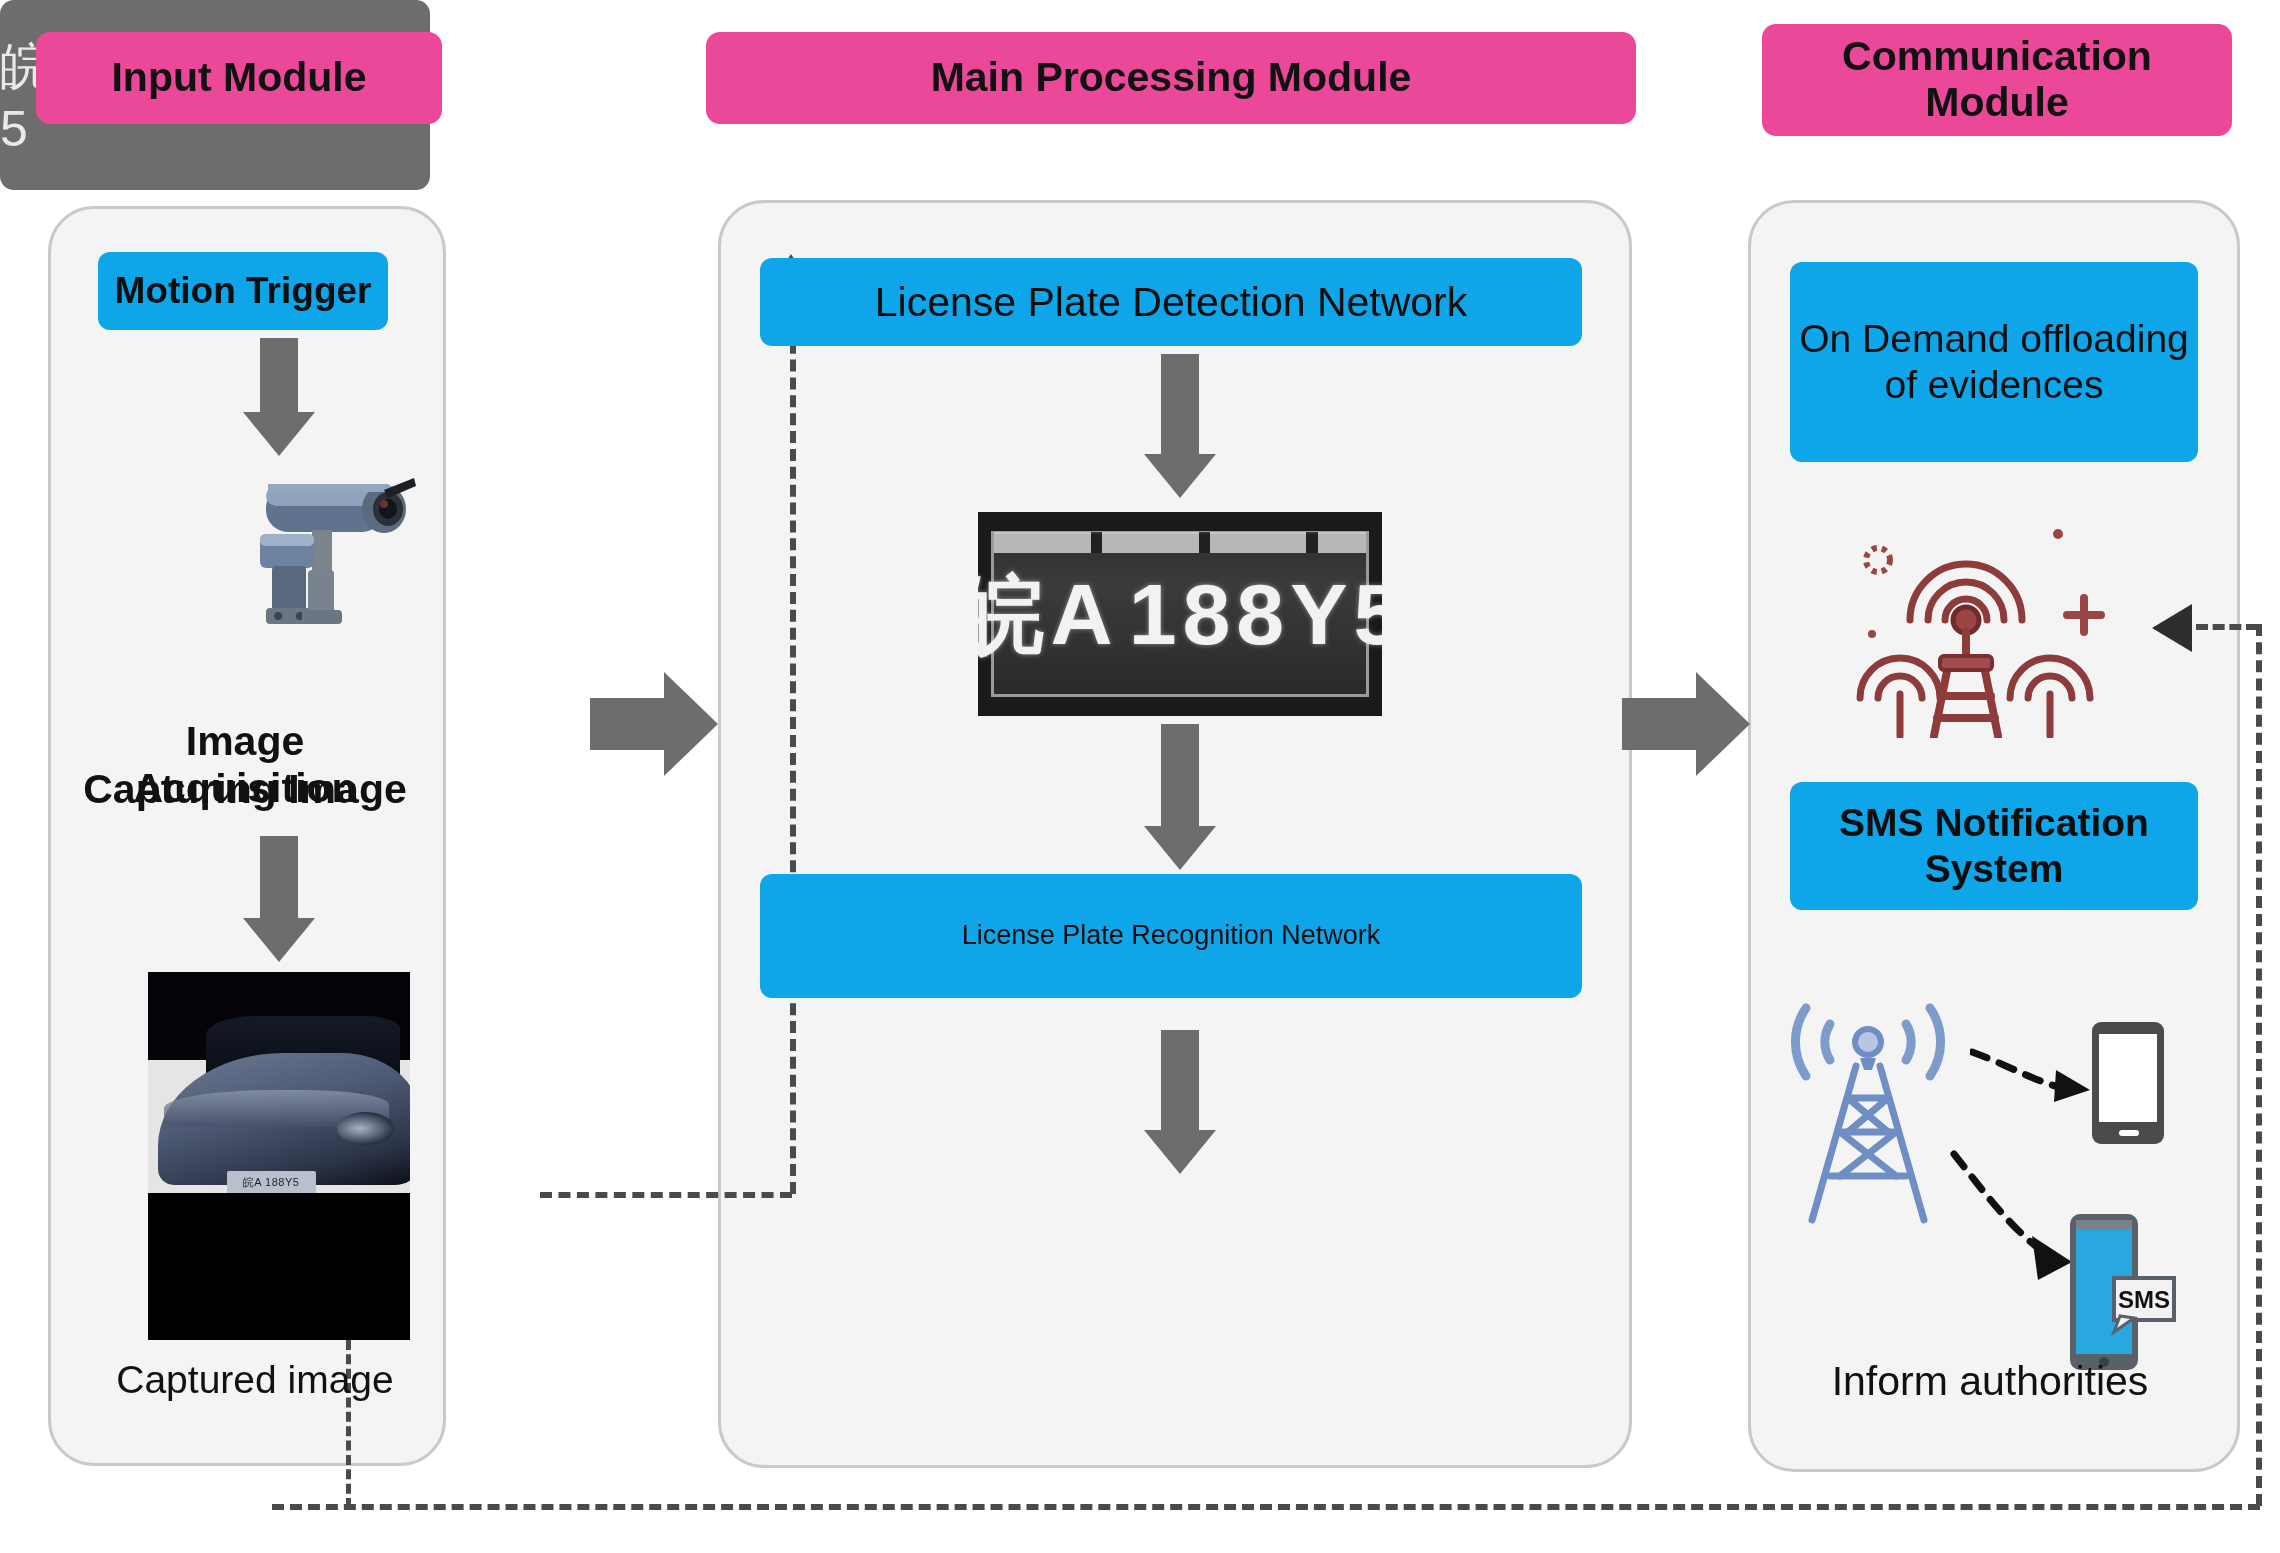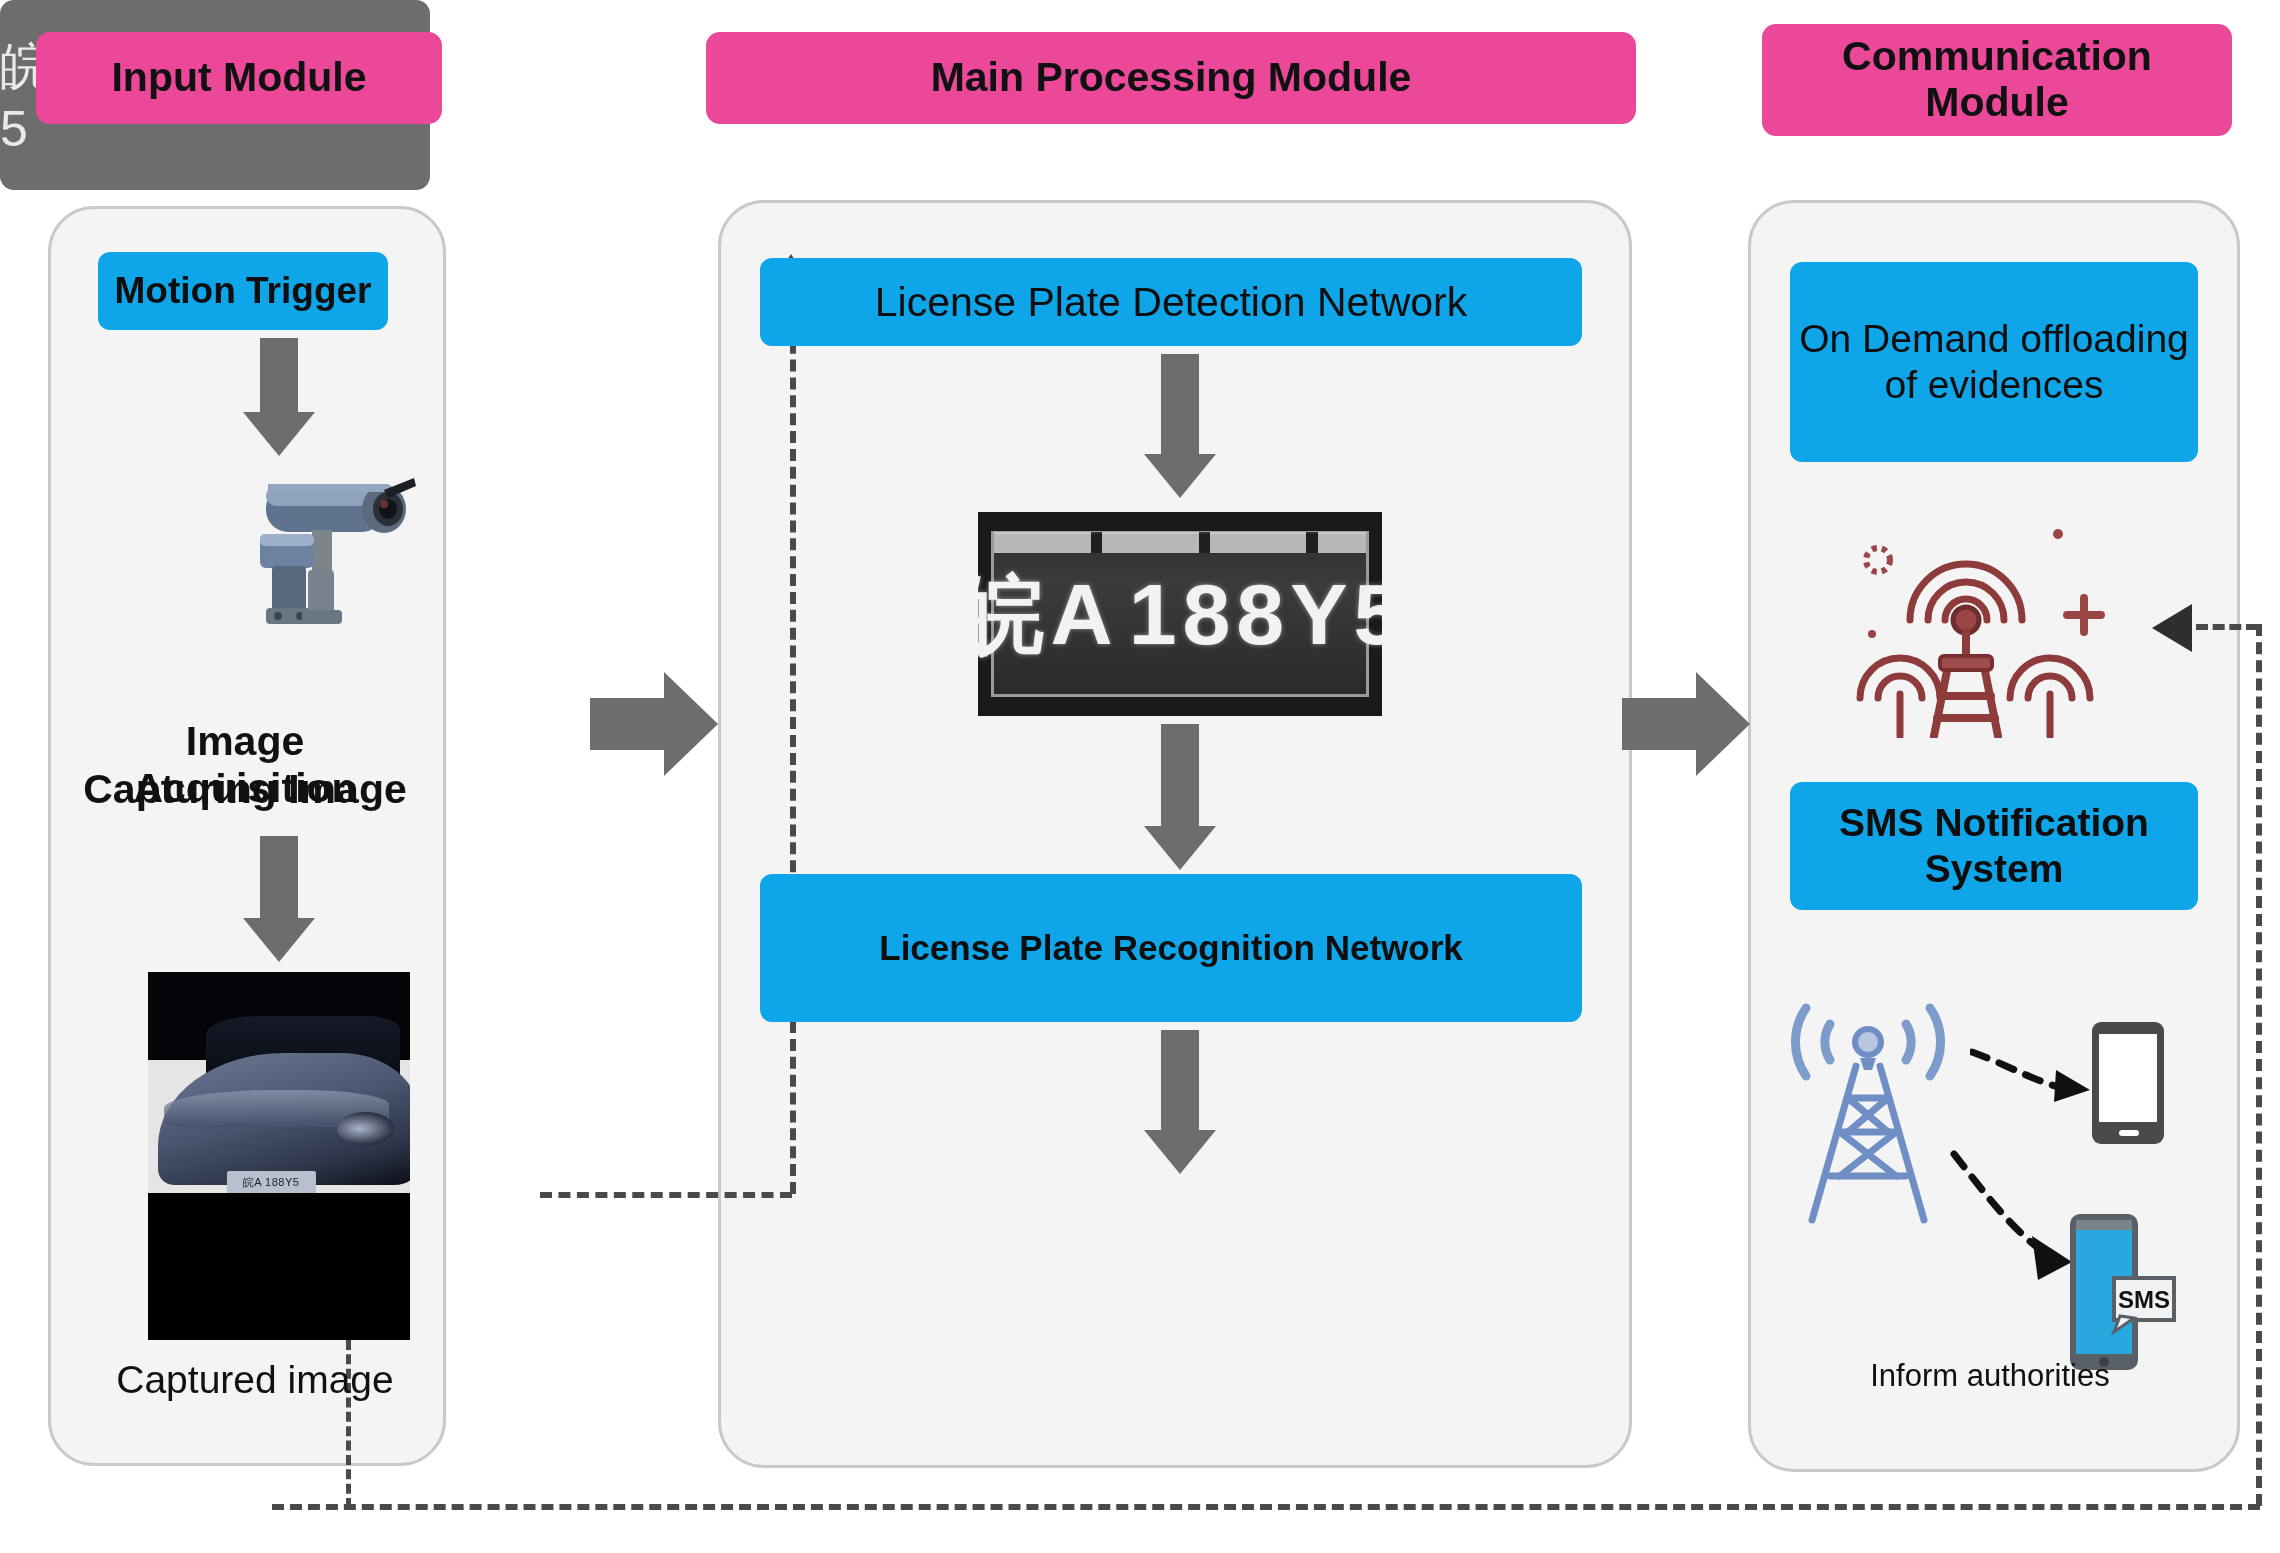--- a/index.html
+++ b/index.html
@@ -26,30 +26,30 @@
   #panel-comm{left:1748px;top:200px;width:486px;height:1266px;}
 
   
   .bluebox{
     position:absolute;background:#0ea5e9;border-radius:12px;
     display:flex;align-items:center;justify-content:center;text-align:center;
     color:#0e0e0e;line-height:1.18;z-index:4;
   }
   #box-motion{left:98px;top:252px;width:290px;height:78px;font-size:37px;font-weight:bold;}
   #box-detect{left:760px;top:258px;width:822px;height:88px;font-size:41px;}
-  #box-recog{left:760px;top:874px;width:822px;height:148px;font-size:35px;font-weight:bold;}
+  #box-recog{left:760px;top:874px;width:822px;height:124px;font-size:27px;}
   #box-offload{left:1790px;top:262px;width:408px;height:200px;font-size:39px;text-align:center;}
   #box-sms{left:1790px;top:782px;width:408px;height:128px;font-size:39px;font-weight:bold;}
 
   
   .caption{position:absolute;text-align:center;color:#111;z-index:5;}
   #cap-acq{left:70px;top:718px;width:350px;font-size:41px;font-weight:bold;line-height:1.15;}
   #cap-acq2{left:70px;top:766px;width:350px;font-size:41px;font-weight:bold;}
   #cap-captured{left:90px;top:1358px;width:330px;font-size:39px;}
-  #cap-inform{left:1760px;top:1358px;width:460px;font-size:31px;}
+  #cap-inform{left:1760px;top:1358px;width:460px;font-size:41px;}
 
   
   .arrow-down{position:absolute;z-index:3;}
   .arrow-down .shaft{position:absolute;background:#6d6d6d;left:50%;transform:translateX(-50%);top:0;}
   .arrow-down .head{position:absolute;width:0;height:0;left:50%;transform:translateX(-50%);
     border-left:36px solid transparent;border-right:36px solid transparent;border-top:44px solid #6d6d6d;}
 
   
   .arrow-right-big{position:absolute;z-index:6;}
   .arrow-right-big .shaft{position:absolute;background:#6d6d6d;left:0;top:50%;transform:translateY(-50%);}

